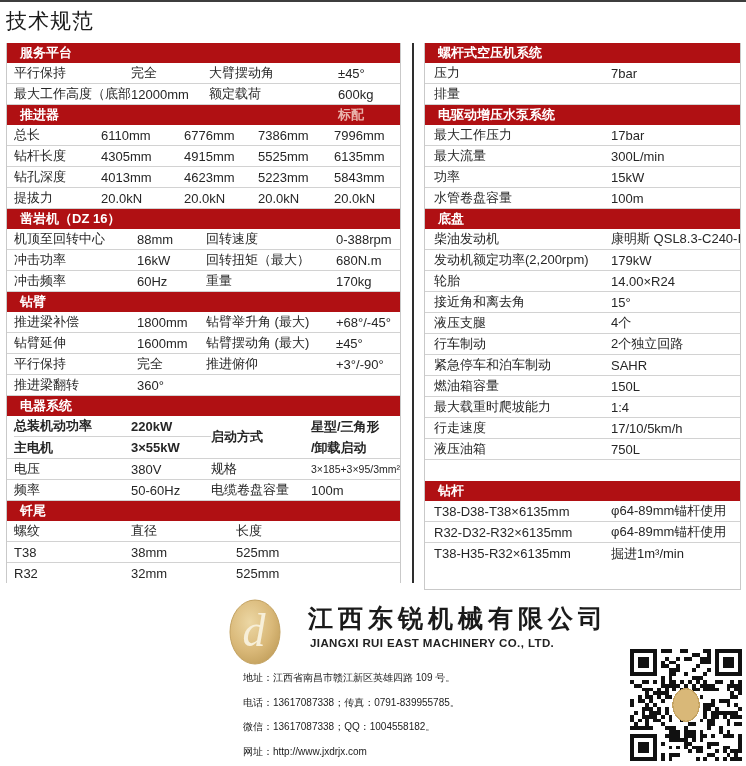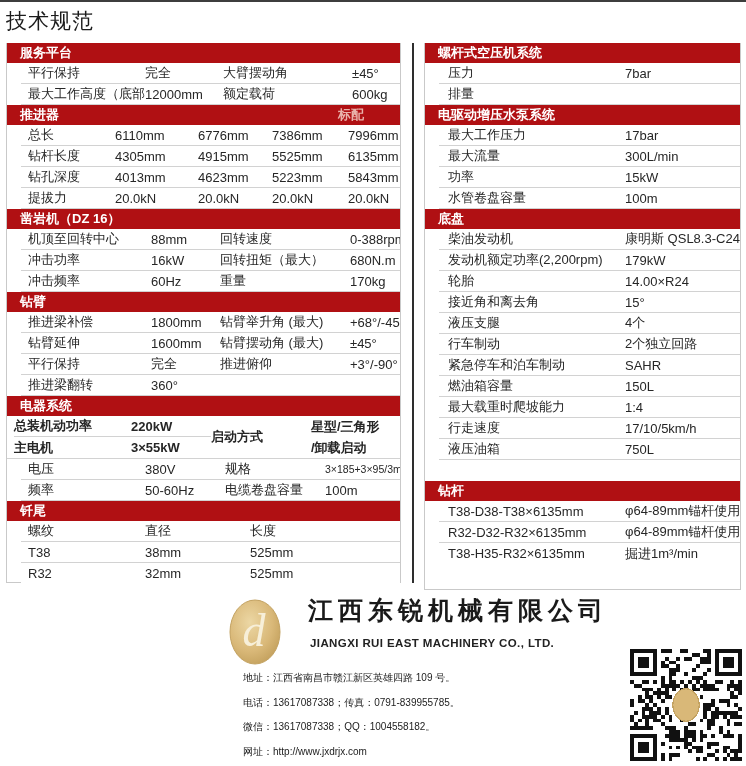--- a/index.html
+++ b/index.html
@@ -26,21 +26,21 @@
   .s-header {
     height:20px; background:#b01013; color:#ffffff;
     display:flex; align-items:center; position:relative;
     padding-left:13px; font-size:13px; font-weight:bold;
   }
   .s-right { position:absolute; left:331px; color:#e9b3ab; font-weight:bold; font-size:13px; }
 
   
   .t-row { display:grid; height:21px; align-items:center;
     border-bottom:1px solid #d2d2d2; padding-left:7px; font-size:13px; color:#262626;
-    background:#fff;margin-left:14px; }
+    background:#fff; }
   .t-row:last-child { border-bottom:none; }
   .cell { overflow:hidden; white-space:nowrap; padding-right:2px; }
   .cell.small { font-size:10.5px; }
 
   .g4a { grid-template-columns:117px 78px 129px 1fr; }
   .g5  { grid-template-columns:87px 83px 74px 76px 1fr; }
   .g4b { grid-template-columns:123px 69px 130px 1fr; }
   .g4c { grid-template-columns:117px 80px 100px 1fr; }
   .g3  { grid-template-columns:117px 105px 1fr; }
   .g2  { grid-template-columns:177px 1fr; padding-left:9px; }
@@ -52,21 +52,21 @@
   .m-grid .sub-border { border-bottom:1px solid #d2d2d2; height:21px; display:flex; align-items:center; }
   .m-label { grid-column:3; grid-row:1 / span 2; }
   .m-value { grid-column:4; grid-row:1 / span 2; display:flex; flex-direction:column; justify-content:space-around; height:42px; }
   .m-value span { line-height:20px; }
 
   .spacer-row { background:#fff; }
 
   
   .footer { position:absolute; left:0; top:590px; width:746px; height:176px; }
   .logo { position:absolute; left:229px; top:9px; }
-  .company-name { position:absolute; left:308px; top:4px; font-size:25px; font-weight:bold;
+  .company-name { position:absolute; left:308px; top:12px; font-size:25px; font-weight:bold;
     letter-spacing:5px; color:#1a1a1a; white-space:nowrap; }
   .company-en { position:absolute; left:310px; top:47px; font-size:11.5px; font-weight:700;
     letter-spacing:0.4px; color:#222; }
   .contact { position:absolute; left:243px; top:76px; font-size:10px; color:#222; }
   .contact div { line-height:24.5px; white-space:nowrap; }
   .qr { position:absolute; left:630px; top:59px; width:112px; height:112px; }
 </style>
 </head>
 <body>
 

